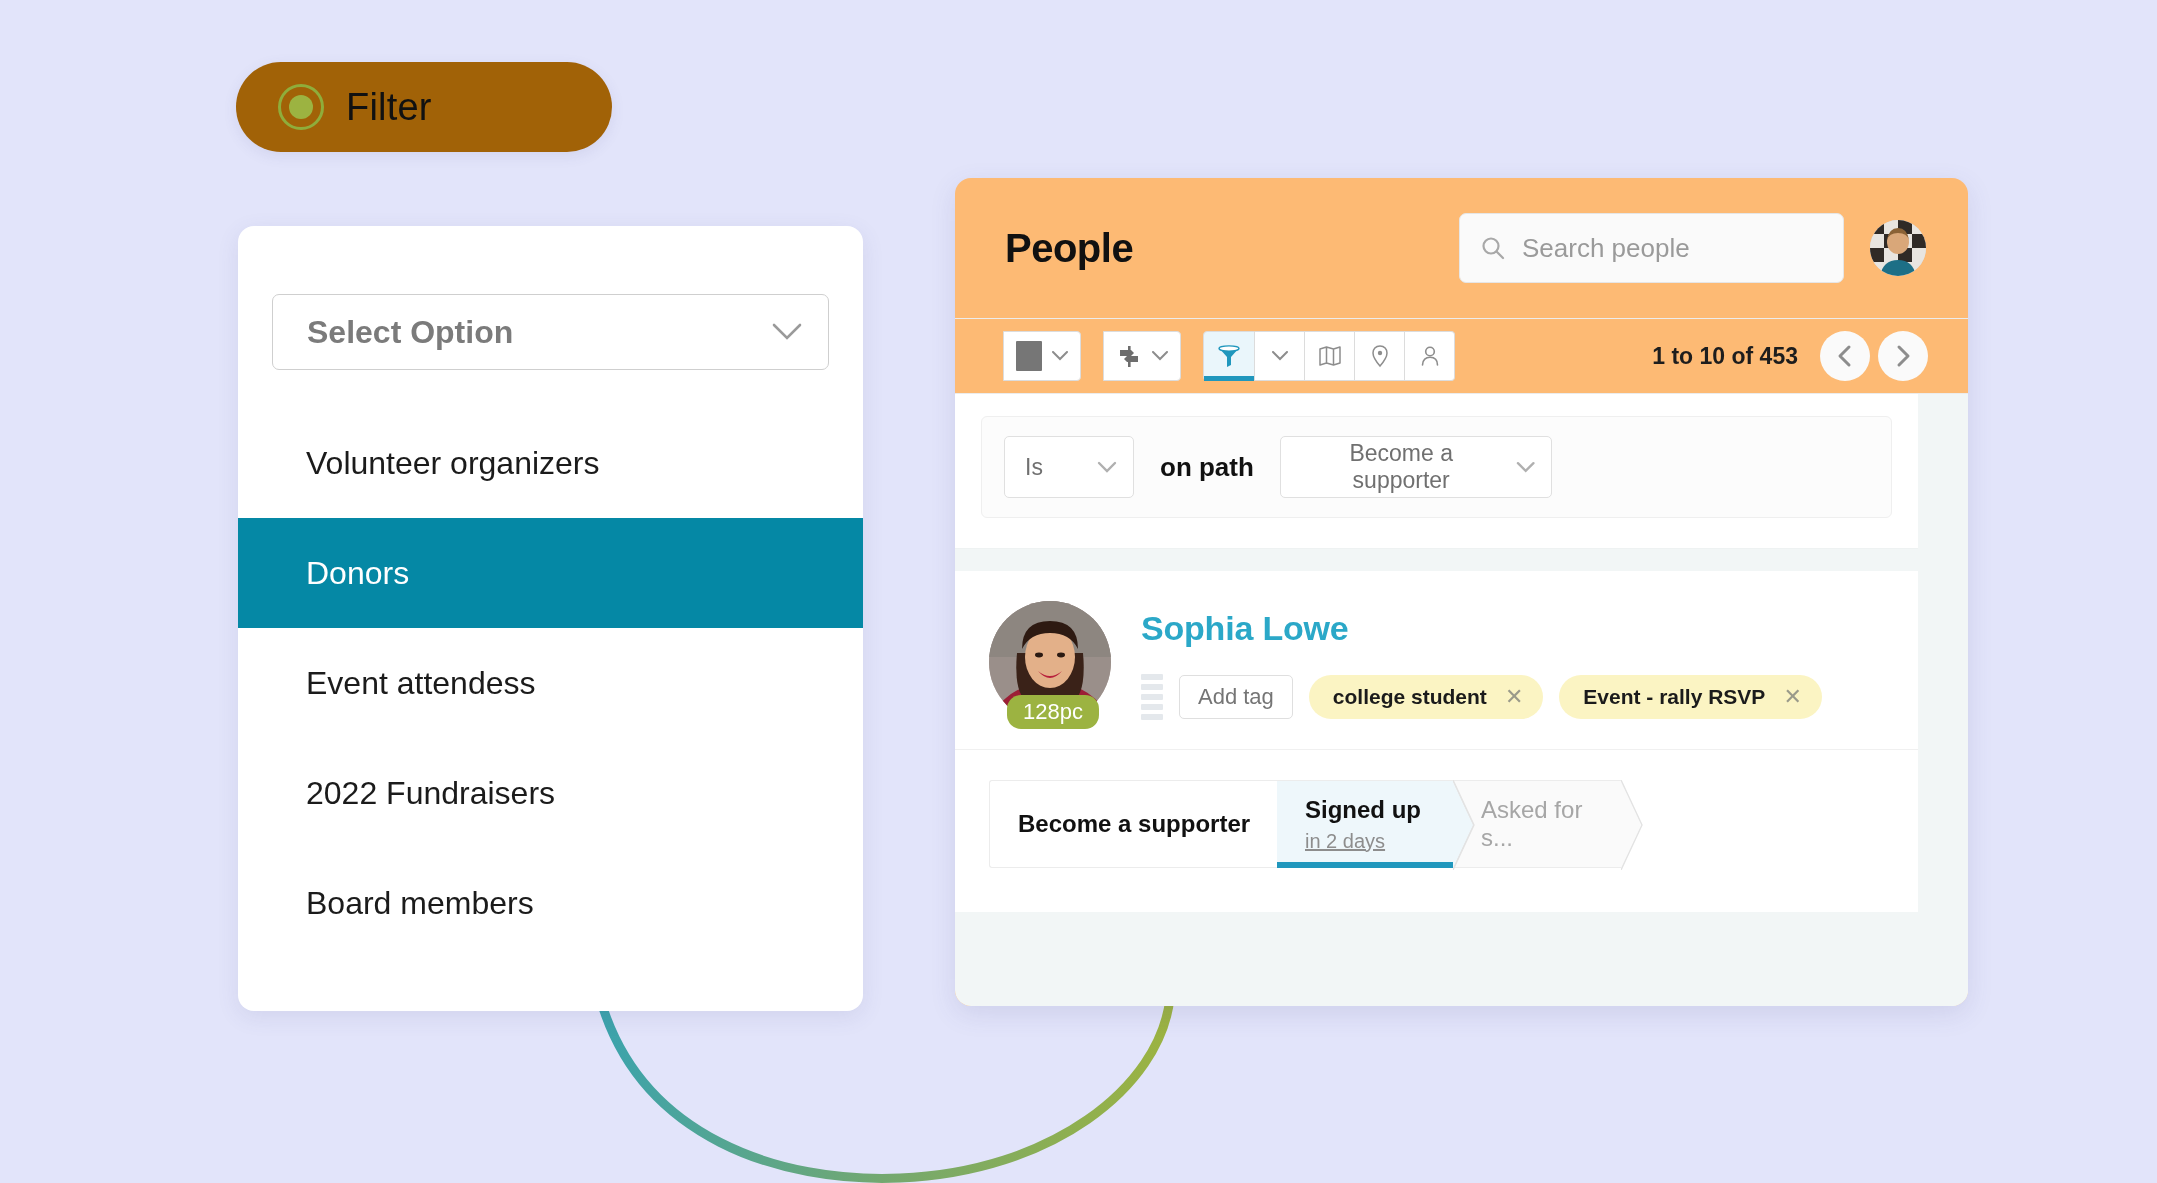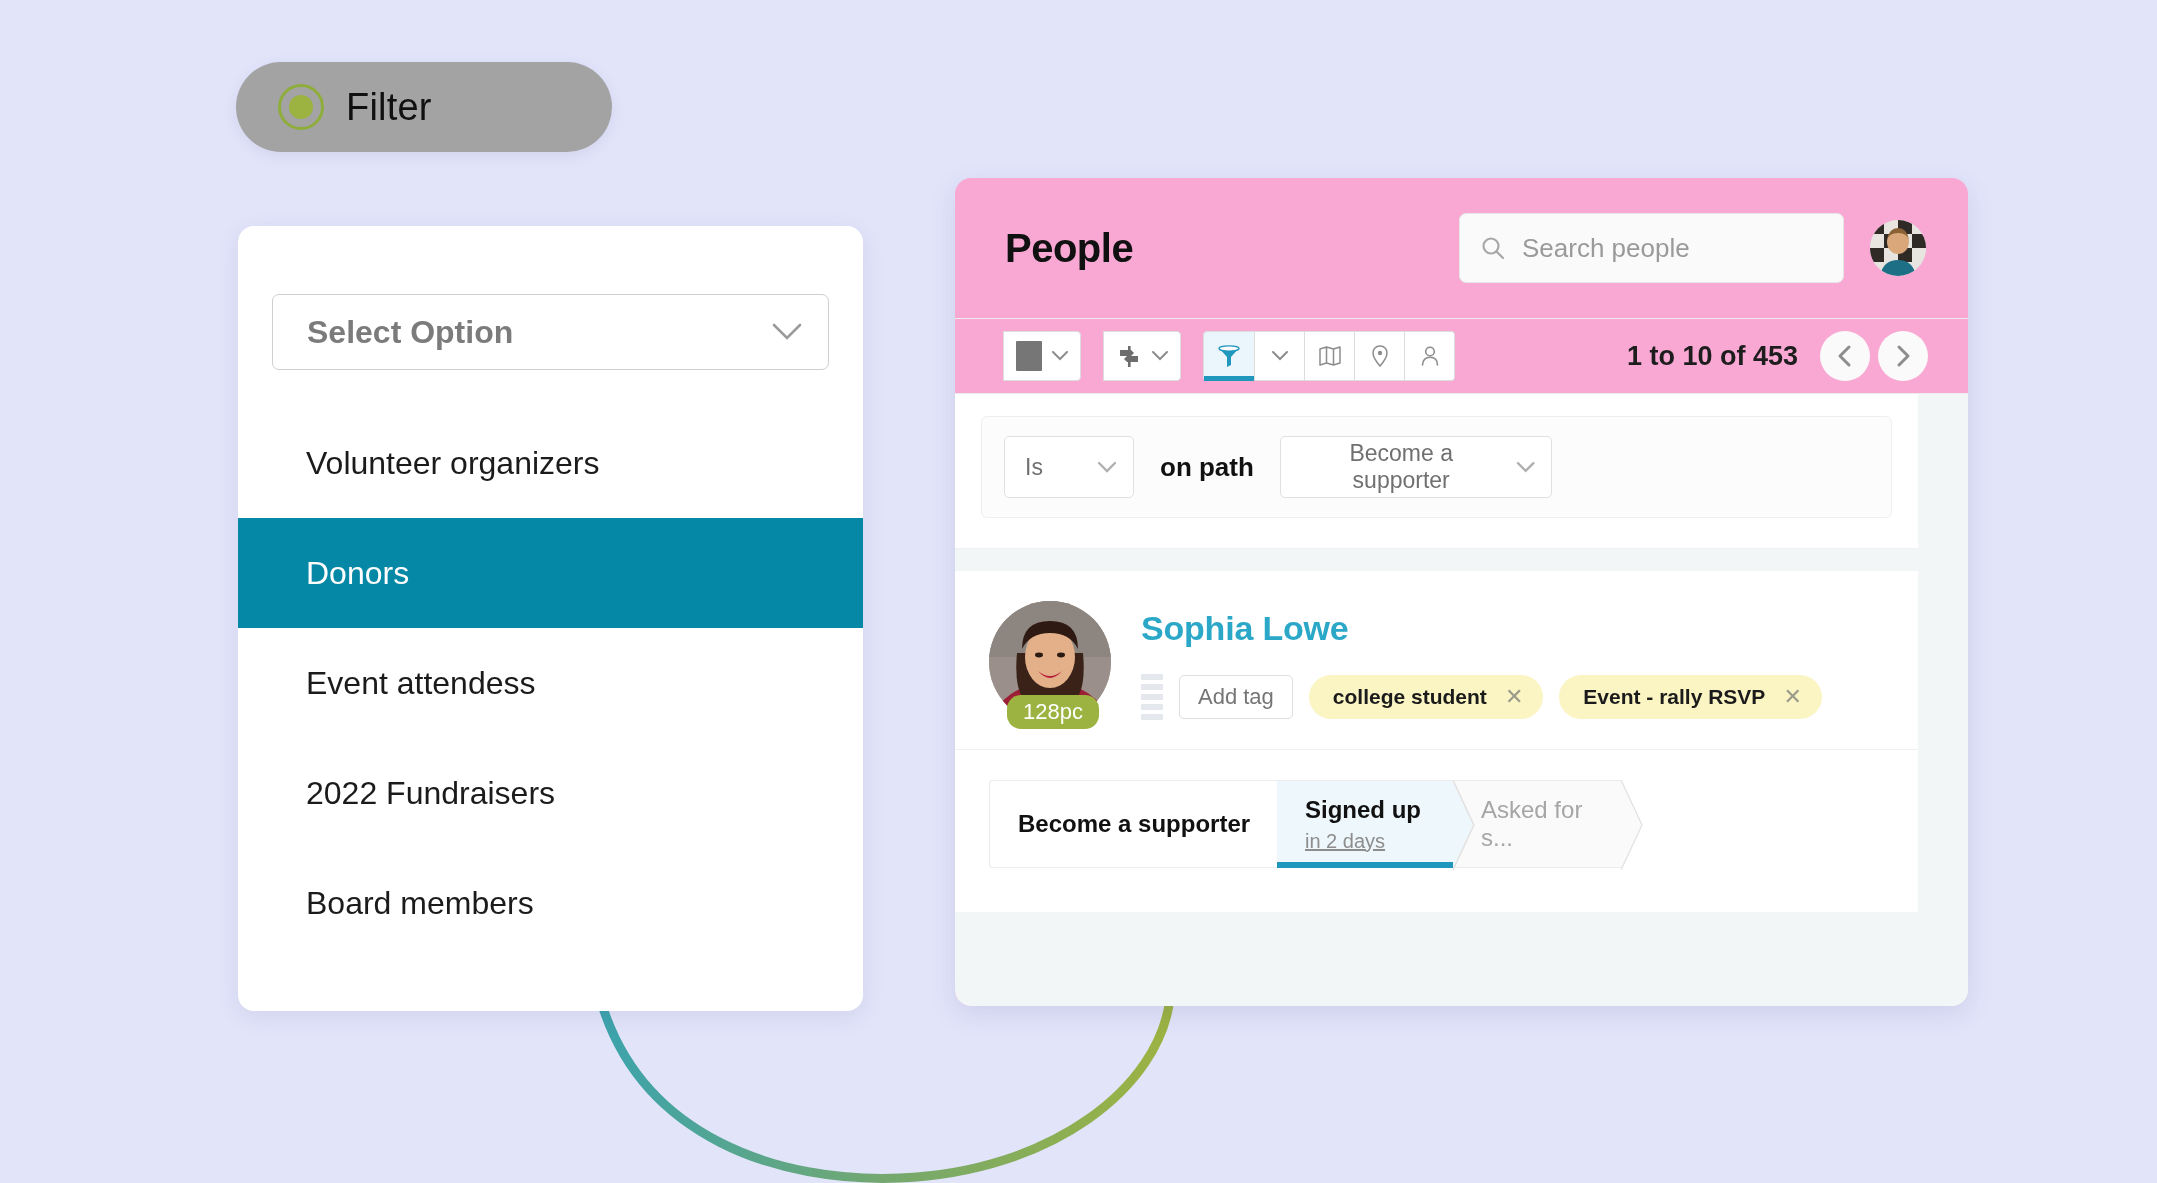--- a/index.html
+++ b/index.html
@@ -11,21 +11,21 @@
   }
   .stage { position: relative; width: 2157px; height: 1183px; }
 
   
   .curve { position: absolute; left: 0; top: 0; width: 2157px; height: 1183px; pointer-events: none; }
 
   
   .filter-pill {
     position: absolute; left: 236px; top: 62px;
     width: 376px; height: 90px;
-    background: #a3a3a3; border-radius: 45px;
+    background: #a16207; border-radius: 45px;
     display: flex; align-items: center; gap: 22px;
     padding-left: 42px;
     box-shadow: 0 4px 14px rgba(80,80,140,.10);
   }
   .radio-ring {
     width: 46px; height: 46px; border-radius: 50%;
     border: 3px solid #8fad3b; display: flex;
     align-items: center; justify-content: center; flex: none;
   }
   .radio-dot { width: 24px; height: 24px; border-radius: 50%; background: #9cb341; }
@@ -53,21 +53,21 @@
   .opt {
     height: 110px; display: flex; align-items: center;
     padding-left: 68px; font-size: 32px; color: #1b1b1b;
   }
   .opt.sel { background: #0588a5; color: #fff; }
 
   
   .app {
     position: absolute; left: 955px; top: 178px;
     width: 1013px; height: 828px;
-    background: #f9a8d4; border-radius: 16px;
+    background: #fdba74; border-radius: 16px;
     box-shadow: 0 8px 26px rgba(80,80,140,.13);
     overflow: hidden;
     display: flex; flex-direction: column;
   }
   .app-header {
     height: 140px; flex: none; display: flex; align-items: center;
     padding: 0 42px 0 50px; gap: 0;
   }
   .app-title { font-size: 40px; font-weight: bold; color: #111; letter-spacing: -.5px; }
   .search-box {
@@ -94,21 +94,21 @@
   }
   .tbtn + .tbtn { border-left: none; }
   .btn-group .tbtn:first-child { border-radius: 4px 0 0 4px; }
   .btn-group .tbtn:last-child { border-radius: 0 4px 4px 0; }
   .tbtn.active { background: #eaf6fb; }
   .tbtn.active::after {
     content:""; position: absolute; left: 0; right: 0; bottom: -1px; height: 5px; background: #2097bd;
   }
   .sq { width: 26px; height: 30px; background: #767676; border-radius: 1px; }
   .pager { margin-left: auto; display: flex; align-items: center; gap: 8px; }
-  .pager-text { font-size: 27px; font-weight: bold; color: #1d1d1d; margin-right: 14px; }
+  .pager-text { font-size: 23px; font-weight: bold; color: #1d1d1d; margin-right: 14px; }
   .circ {
     width: 50px; height: 50px; border-radius: 50%; background: #fafafa;
     display: flex; align-items: center; justify-content: center;
   }
 
   
   .app-body { flex: 1; background: #f2f6f6; padding: 0; overflow: hidden; position: relative; }
   .body-inner { width: 963px; }
 
   .filter-card {

